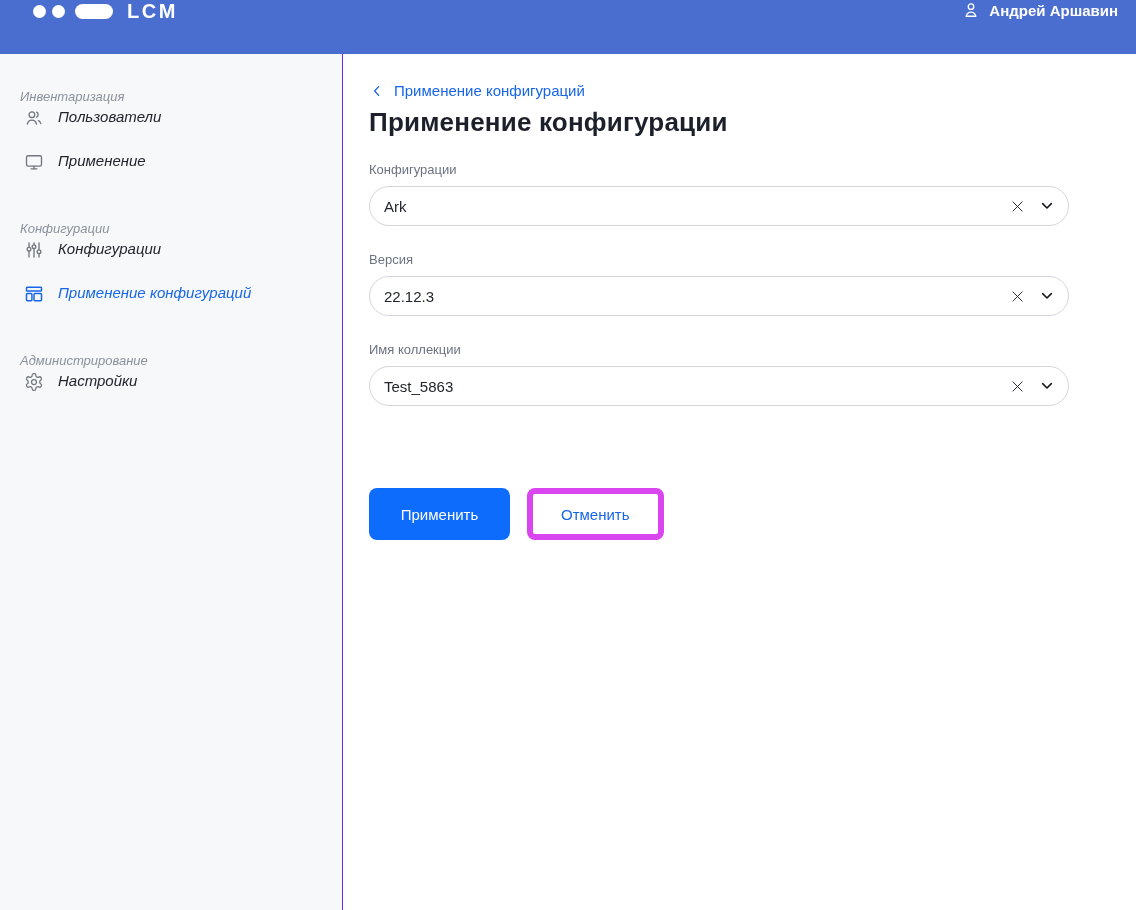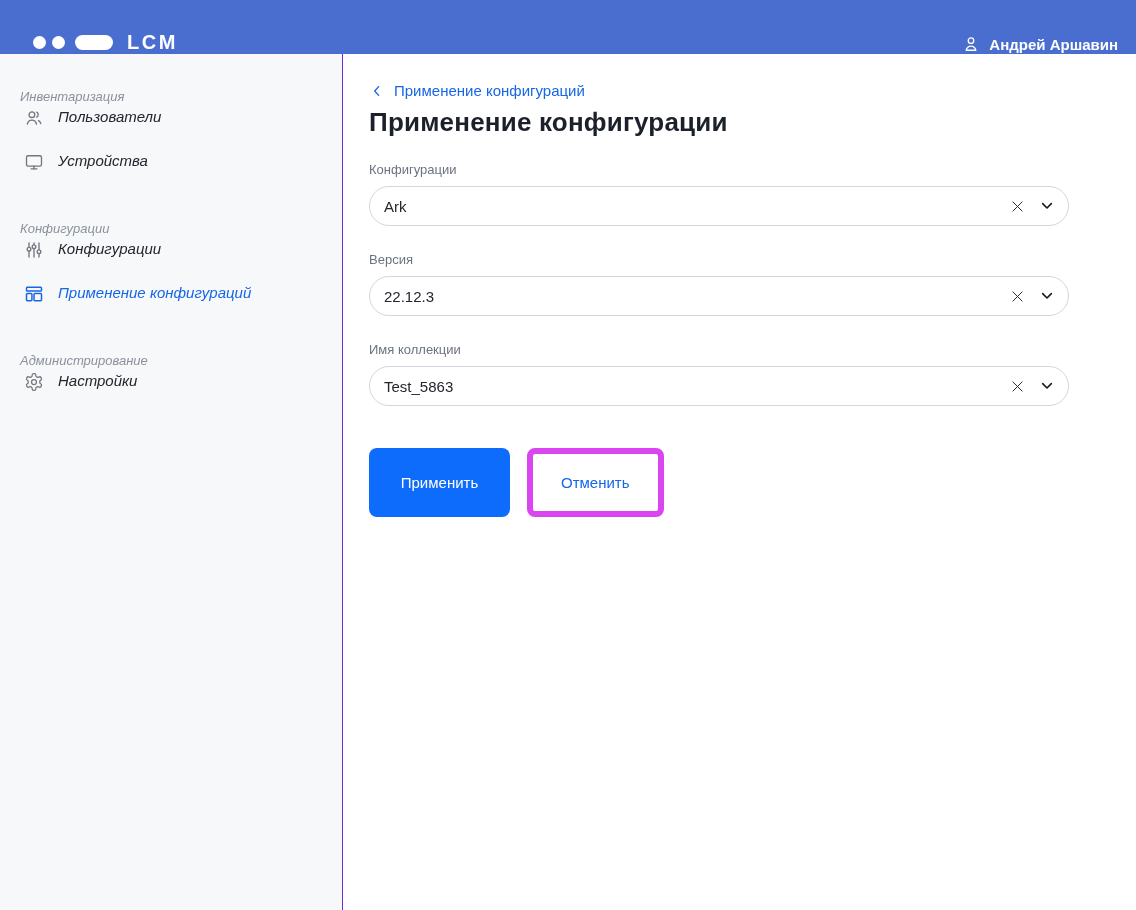--- a/index.html
+++ b/index.html
@@ -14,21 +14,21 @@
     --link-blue: #1766e8;
     --button-blue: #0d6cfb;
     --sidebar-bg: #f7f8fa;
   }
 
   
   .header {
     height: 54px;
     background: var(--header-bg);
     display: flex;
-    align-items: flex-end;
+    align-items: flex-start;
     justify-content: space-between;
     padding: 0 18px 0 33px;
   }
   .logo { display: flex; align-items: center; gap: 6px; cursor: pointer; }
   .logo .dot { width: 13px; height: 13px; border-radius: 50%; background: #fff; }
   .logo .pill { width: 38px; height: 15px; border-radius: 8px; background: #fff; margin-left: 4px; }
   .logo .logo-text {
     color: #fff; font-weight: 700; font-size: 20px; letter-spacing: 2.5px; margin-left: 8px;
   }
   .user { display: flex; align-items: center; gap: 8px; color: #fff; cursor: pointer; }
@@ -114,26 +114,27 @@
   .clear-btn, .chevron-btn {
     display: flex; align-items: center; justify-content: center;
     background: none; border: none; cursor: pointer; padding: 0;
   }
   .clear-btn { margin-right: 13px; }
   .clear-btn svg { stroke: #2a2d33; }
   .chevron-btn svg { stroke: #17191d; }
 
   .button-row { display: flex; gap: 17px; margin-top: 42px; }
   .btn {
-    height: 69px;
+    height: 52px;
     border-radius: 8px;
     font-size: 15px;
     font-family: inherit;
     cursor: pointer;
     padding: 0 28px;
+    margin-top: 40px;
   }
   .btn-primary {
     background: var(--button-blue);
     color: #fff;
     border: none;
     min-width: 141px;
   }
   .btn-secondary {
     background: #fff;
     color: var(--link-blue);
@@ -180,21 +181,21 @@
     </div>
 
     <div class="nav-item">
       <span class="icon">
         <svg width="20" height="20" viewBox="0 0 24 24" fill="none" stroke-width="1.6" stroke-linecap="round" stroke-linejoin="round">
           <rect x="3" y="4.5" width="18" height="12.5" rx="2"></rect>
           <path d="M12 17v3"></path>
           <path d="M8.5 20.2h7"></path>
         </svg>
       </span>
-      <span>Устройства</span>
+      <span>Применение</span>
     </div>
 
 
     <div class="section-label gap">Конфигурации</div>
 
     <div class="nav-item">
       <span class="icon">
         <svg width="20" height="20" viewBox="0 0 24 24" fill="none" stroke-width="1.6" stroke-linecap="round">
           <path d="M6 3.5v5"></path>
             <circle cx="6" cy="11" r="2.2"></circle>

